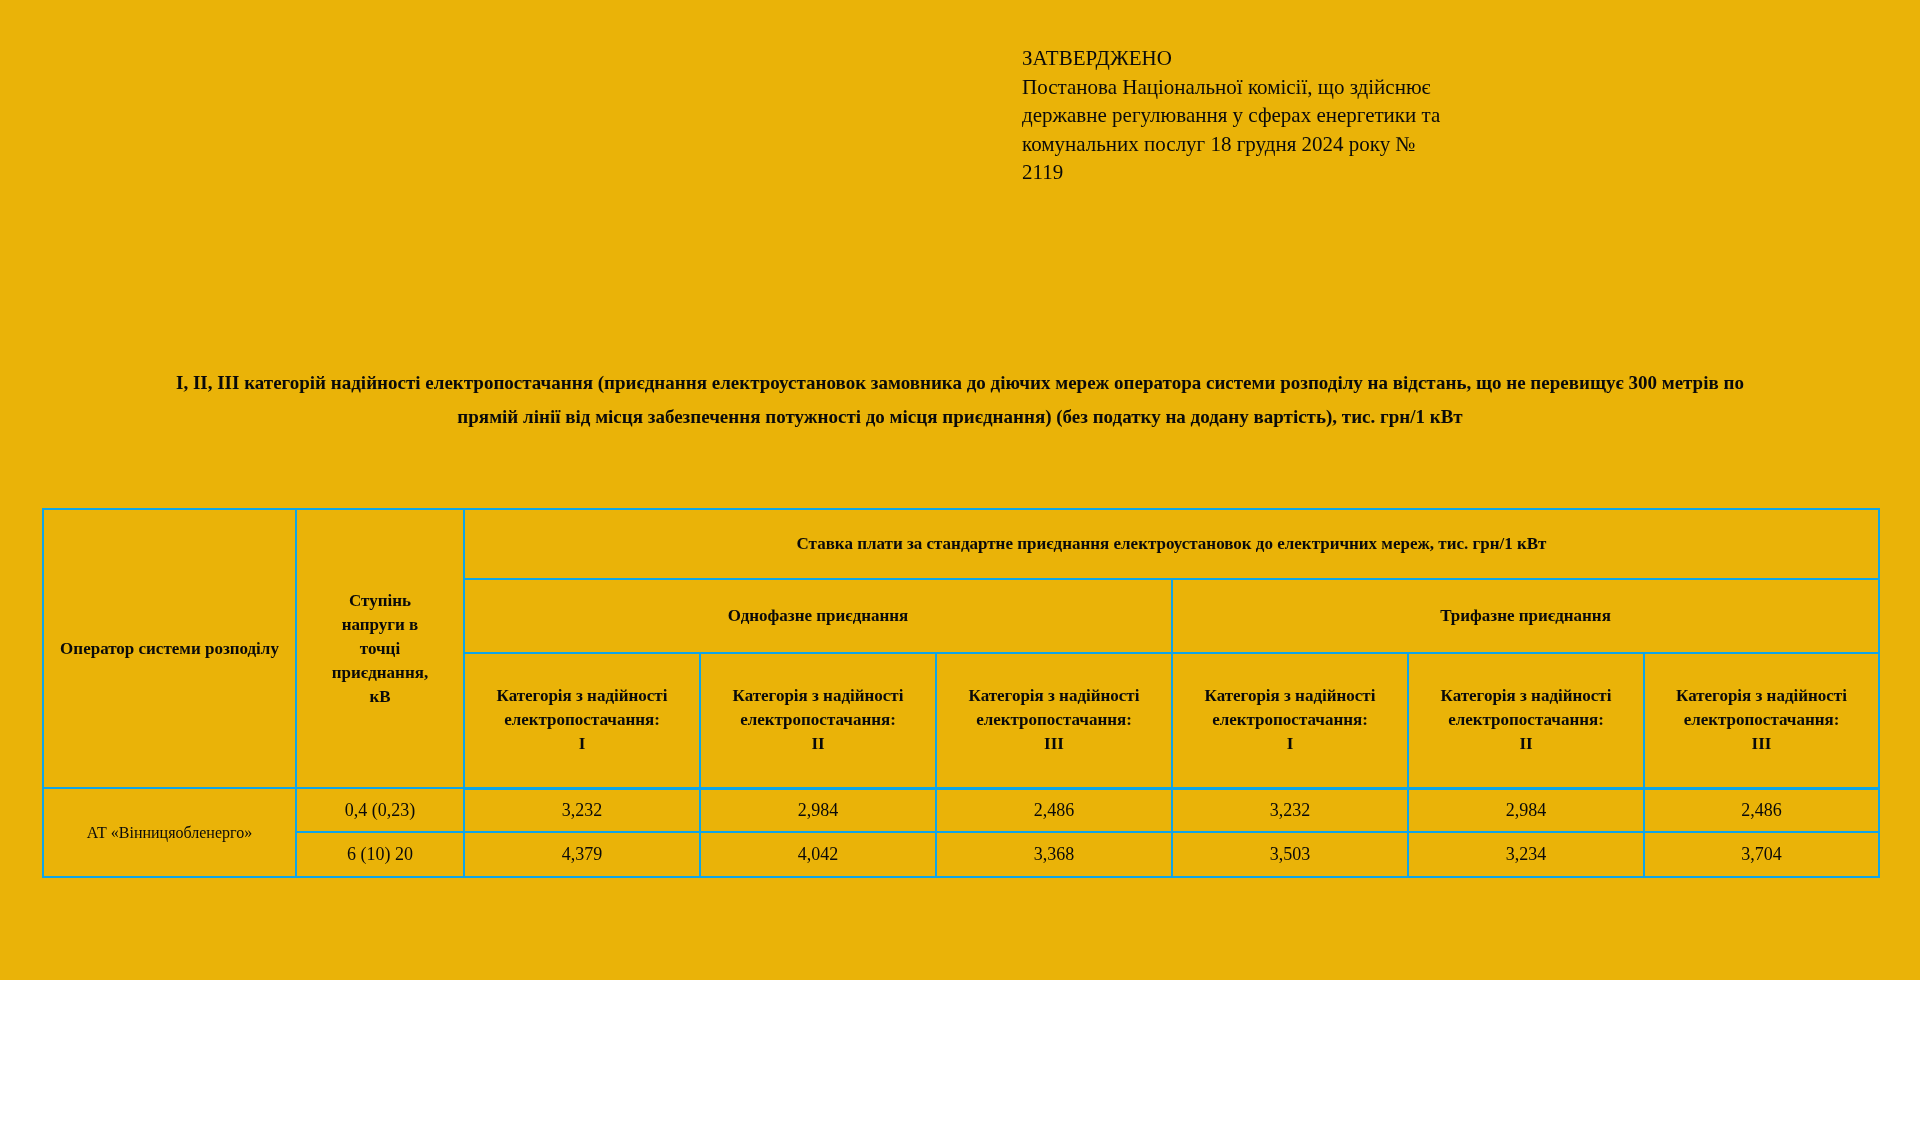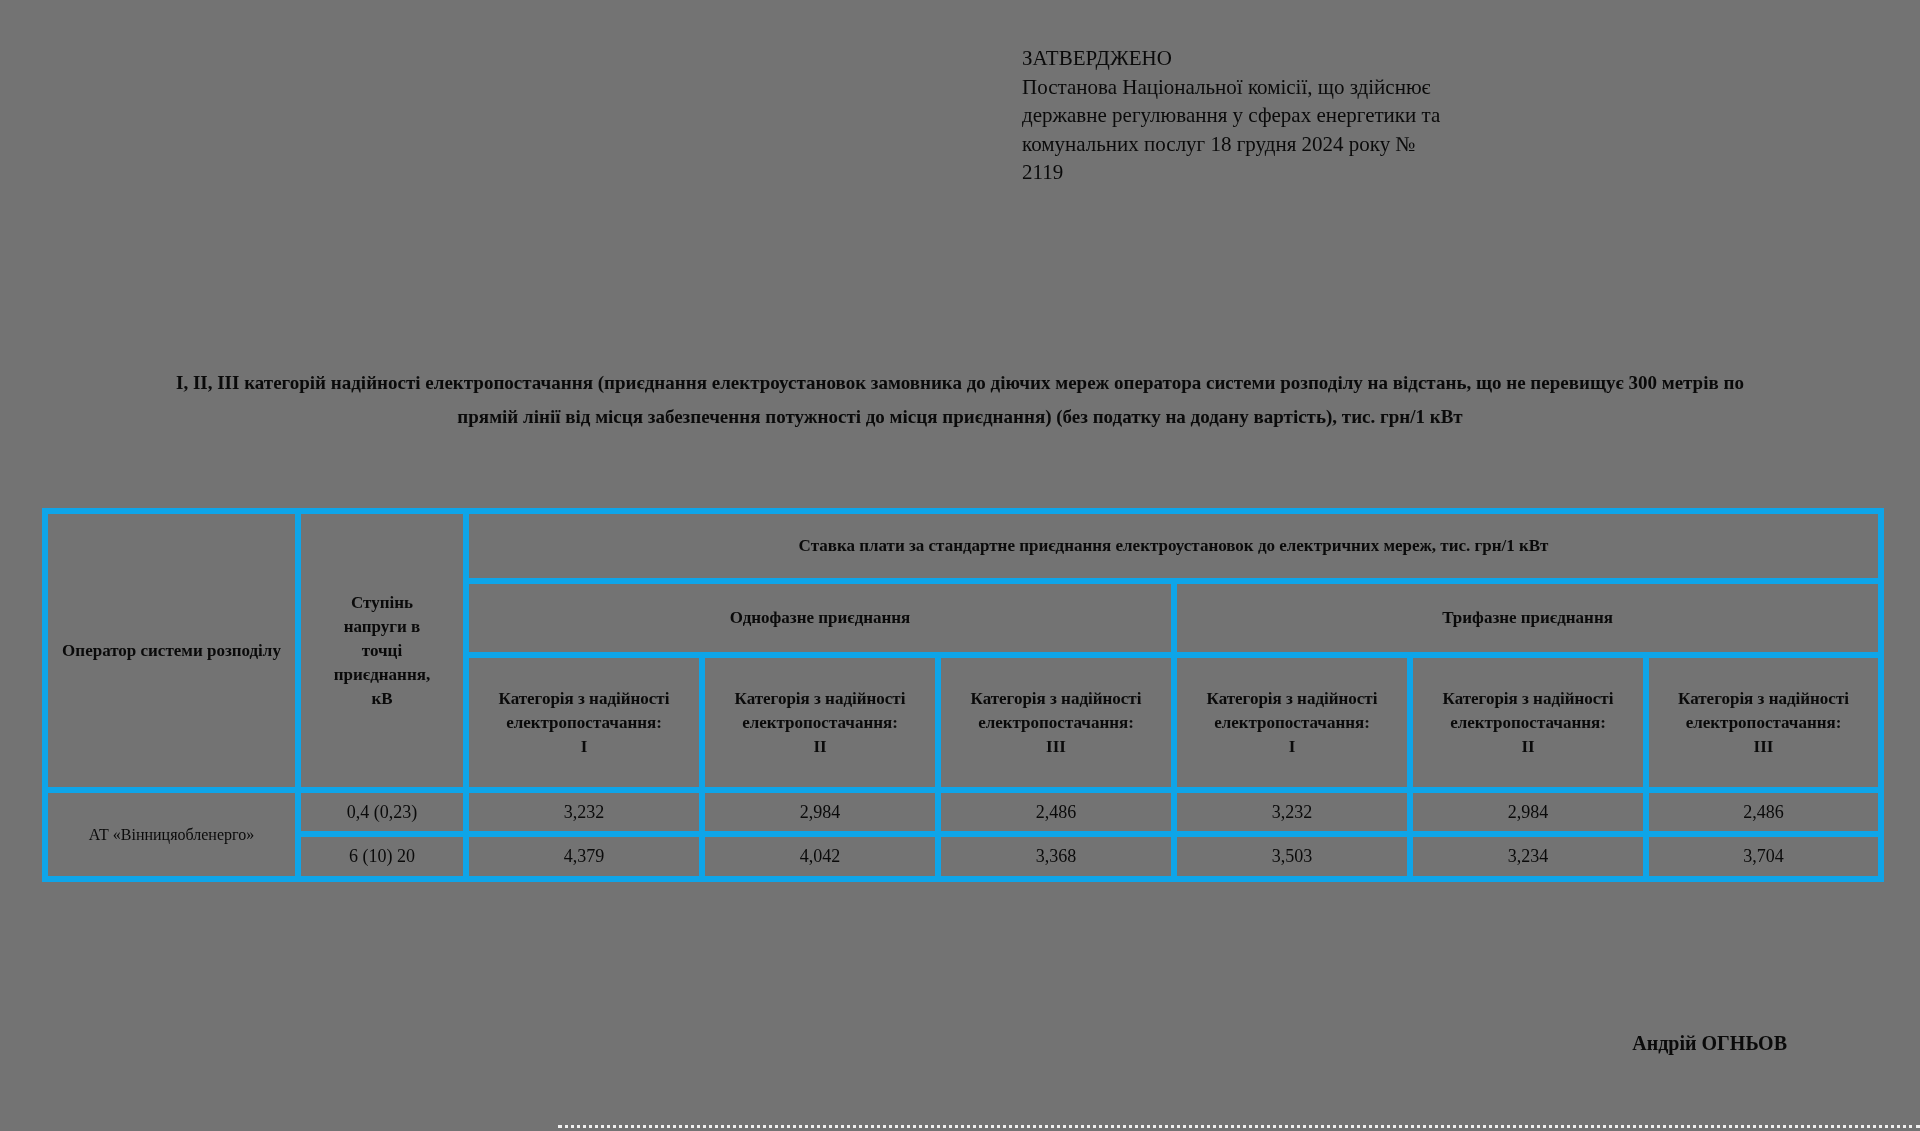--- a/index.html
+++ b/index.html
@@ -1,34 +1,34 @@
 <!DOCTYPE html>
 <html><head>
 <meta charset="utf-8">
 <style>
   * { margin:0; padding:0; box-sizing:border-box; }
   html, body { width:1920px; height:1131px; background:#ffffff; }
   .page {
-    position:relative; width:1920px; height:1131px; background:#737373;
+    position:relative; width:1920px; height:980px; background:#eab308;
     font-family:"Liberation Serif","DejaVu Serif",serif; color:#0a0a0a;
     overflow:hidden;
   }
 
   
   .approval { position:absolute; left:1022px; top:44px; width:500px; font-size:21px; line-height:28.5px; }
   .approval .line { white-space:nowrap; }
 
   
   .doc-title { position:absolute; left:40px; top:366px; width:1840px; text-align:center;
                font-weight:bold; font-size:19px; line-height:34px; }
 
   
   table.rates { position:absolute; left:42px; top:508px; width:1836px;
                 border-collapse:collapse; table-layout:fixed; }
-  table.rates td { border:6px solid #0ea5e9; text-align:center; vertical-align:middle; padding:2px 6px; }
+  table.rates td { border:2px solid #0ea5e9; text-align:center; vertical-align:middle; padding:2px 6px; }
   tr.h1 { height:70px; } tr.h2 { height:74px;margin-top:44px; } tr.h3 { height:135px; }
   tr.d1 { height:44px; } tr.d2 { height:45px; }
   td.hdr { font-weight:bold; font-size:17px; line-height:24px; }
   tr.h3 td { border-bottom-width:3px; }
   td.op   { font-size:16px;font-family:Liberation Serif, serif; }
   td.volt { font-size:18px; }
   td.val  { font-size:18px;margin-top:41px; }
   .volt-label { display:inline-block; max-width:108px; }
   .cat-label  { display:inline-block; max-width:192px; }
   .cat-num    { display:block; }

